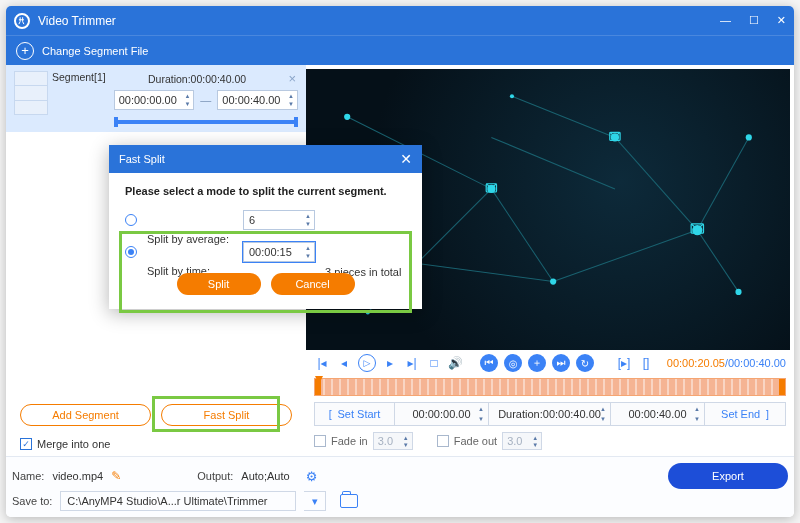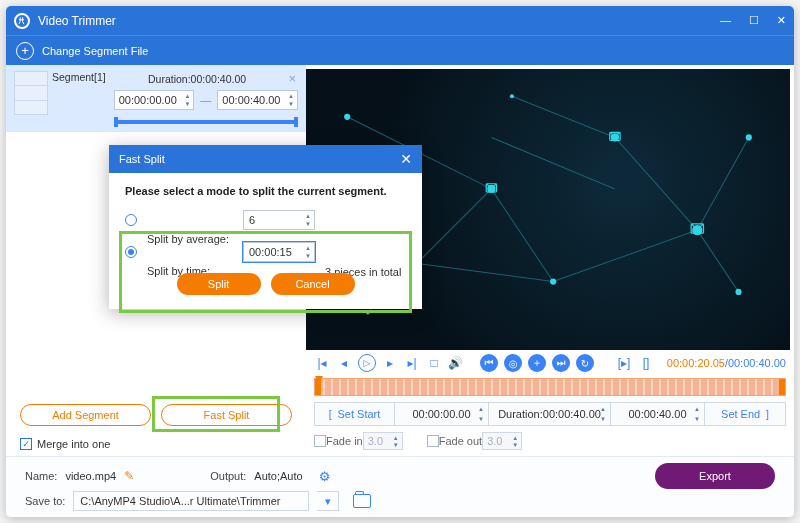--- a/index.html
+++ b/index.html
@@ -51,34 +51,34 @@
   .timeline { height: 18px; margin: 2px 8px; background: repeating-linear-gradient(90deg, #f9d5c3 0 2px, #f5b493 2px 8px); border: 1px solid #f5a572; position: relative; }
   .timeline .head { position: absolute; top: -3px; left: 0; width: 8px; height: 8px; background: #f57c00; clip-path: polygon(0 0, 100% 0, 50% 100%); }
   .timeline::before, .timeline::after { content: ""; position: absolute; top: 0; width: 6px; height: 100%; background: #f57c00; }
   .timeline::before { left: 0; } .timeline::after { right: 0; }
   .markers-row { display: flex; margin: 4px 8px; border: 1px solid #cfd8e6; }
   .mcell { flex: 1; height: 22px; display: flex; align-items: center; justify-content: center; font-size: 10.5px; color: #333; border-right: 1px solid #cfd8e6; position: relative; background: #fafbfd; }
   .mcell:last-child { border-right: none; }
   .mcell .spin { right: 2px; }
   .mbtn { color: #3b82f6; cursor: pointer; }
   .fade-row { display: flex; gap: 24px; margin: 2px 8px 6px 8px; color: #666; }
-  .fade-item { display: flex; align-items: center; }
+  .fade-item { display: flex; align-items: center; gap: 5px; }
   .fade-box { width: 40px; height: 18px; border: 1px solid #cfd8e6; background: #f5f7fa; display: flex; align-items: center; padding: 0 4px; color: #a6b1c1; position: relative; }
   .empty-chk { width: 12px; height: 12px; border: 1px solid #a9b8cd; }
-  .footer { border-top: 1px solid #e3e9f2; padding: 6px 19px; display: flex; flex-direction: column; gap: 6px; background: #fcfdff; }
+  .footer { border-top: 1px solid #e3e9f2; padding: 6px 6px; display: flex; flex-direction: column; gap: 6px; background: #fcfdff; }
   .frow { display: flex; align-items: center; gap: 8px; color: #333; }
   .frow .lbl { color: #444; }
   .pencil { color: #f57c00; font-size: 12px; cursor: pointer; }
   .output-val { color: #333; }
   .gear { color: #3b82f6; font-size: 13px; cursor: pointer; margin-left: 8px; }
   .path-box { height: 20px; border: 1px solid #cfd8e6; padding: 0 6px; display: flex; align-items: center; width: 236px; color: #333; }
   .path-dd { width: 22px; height: 20px; border: 1px solid #cfd8e6; border-left: none; display: flex; align-items: center; justify-content: center; color: #3b82f6; cursor: pointer; }
   .folder { width: 18px; height: 14px; border: 1px solid #3b82f6; border-radius: 2px; margin-left: 6px; cursor: pointer; position: relative; }
   .folder::before { content: ""; position: absolute; top: -4px; left: 1px; width: 7px; height: 3px; border: 1px solid #3b82f6; border-bottom: none; border-radius: 2px 2px 0 0; }
-  .export { margin-left: auto; width: 120px; height: 26px; background: #701a75; color: #fff; border-radius: 13px; display: flex; align-items: center; justify-content: center; cursor: pointer; }
+  .export { margin-left: auto; width: 120px; height: 26px; background: #1d4ed8; color: #fff; border-radius: 13px; display: flex; align-items: center; justify-content: center; cursor: pointer; }
   
   .dialog { position: absolute; left: 109px; top: 145px; width: 313px; background: #fff; box-shadow: 0 4px 18px rgba(0,0,0,.3); z-index: 10; }
   .dlg-title { height: 28px; background: #2a73d9; color: #fff; display: flex; align-items: center; padding: 0 10px; }
   .dlg-close { margin-left: auto; font-size: 14px; cursor: pointer; }
   .dlg-body { padding: 12px 16px 14px 16px; }
   .dlg-msg { font-weight: bold; font-size: 11px; color: #222; margin-bottom: 12px; }
   .opt-row { display: flex; align-items: center; gap: 10px; margin-bottom: 10px; height: 22px; }
   .radio { width: 12px; height: 12px; border: 1.5px solid #3b82f6; border-radius: 50%; display: flex; align-items: center; justify-content: center; }
   .radio.sel::after { content: ""; width: 6px; height: 6px; background: #3b82f6; border-radius: 50%; }
   .opt-label { width: 86px; color: #333; margin-top: 38px; }

